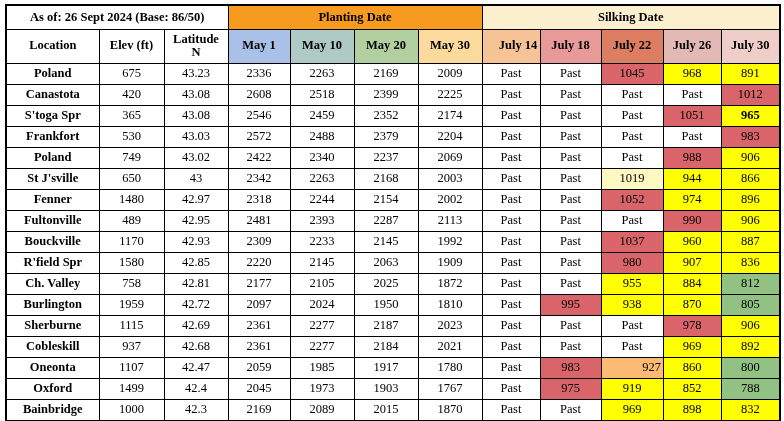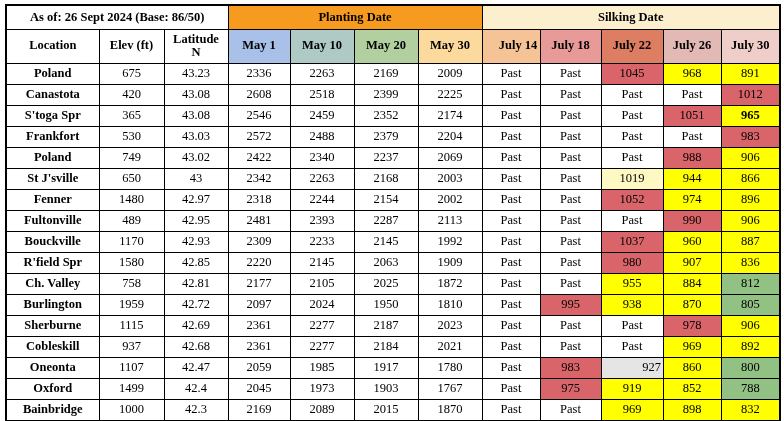--- a/index.html
+++ b/index.html
@@ -322,21 +322,21 @@
         <tr class="datarow">
           <td class="loc">Oneonta</td>
           <td>1107</td>
           <td class="thickright">42.47</td>
           <td>2059</td>
           <td>1985</td>
           <td>1917</td>
           <td class="thickright">1780</td>
           <td style="background: rgb(255, 255, 255);">Past</td>
           <td style="background: rgb(217, 101, 107);">983</td>
-          <td style="background: #e5e5e5; padding-left: 40px;">927</td>
+          <td style="background: #fdba74; padding-left: 40px;">927</td>
           <td style="background: rgb(255, 255, 0);">860</td>
           <td style="background: rgb(146, 194, 131);">800</td>
         </tr>
         <tr class="datarow">
           <td class="loc">Oxford</td>
           <td>1499</td>
           <td class="thickright">42.4</td>
           <td>2045</td>
           <td>1973</td>
           <td>1903</td>

